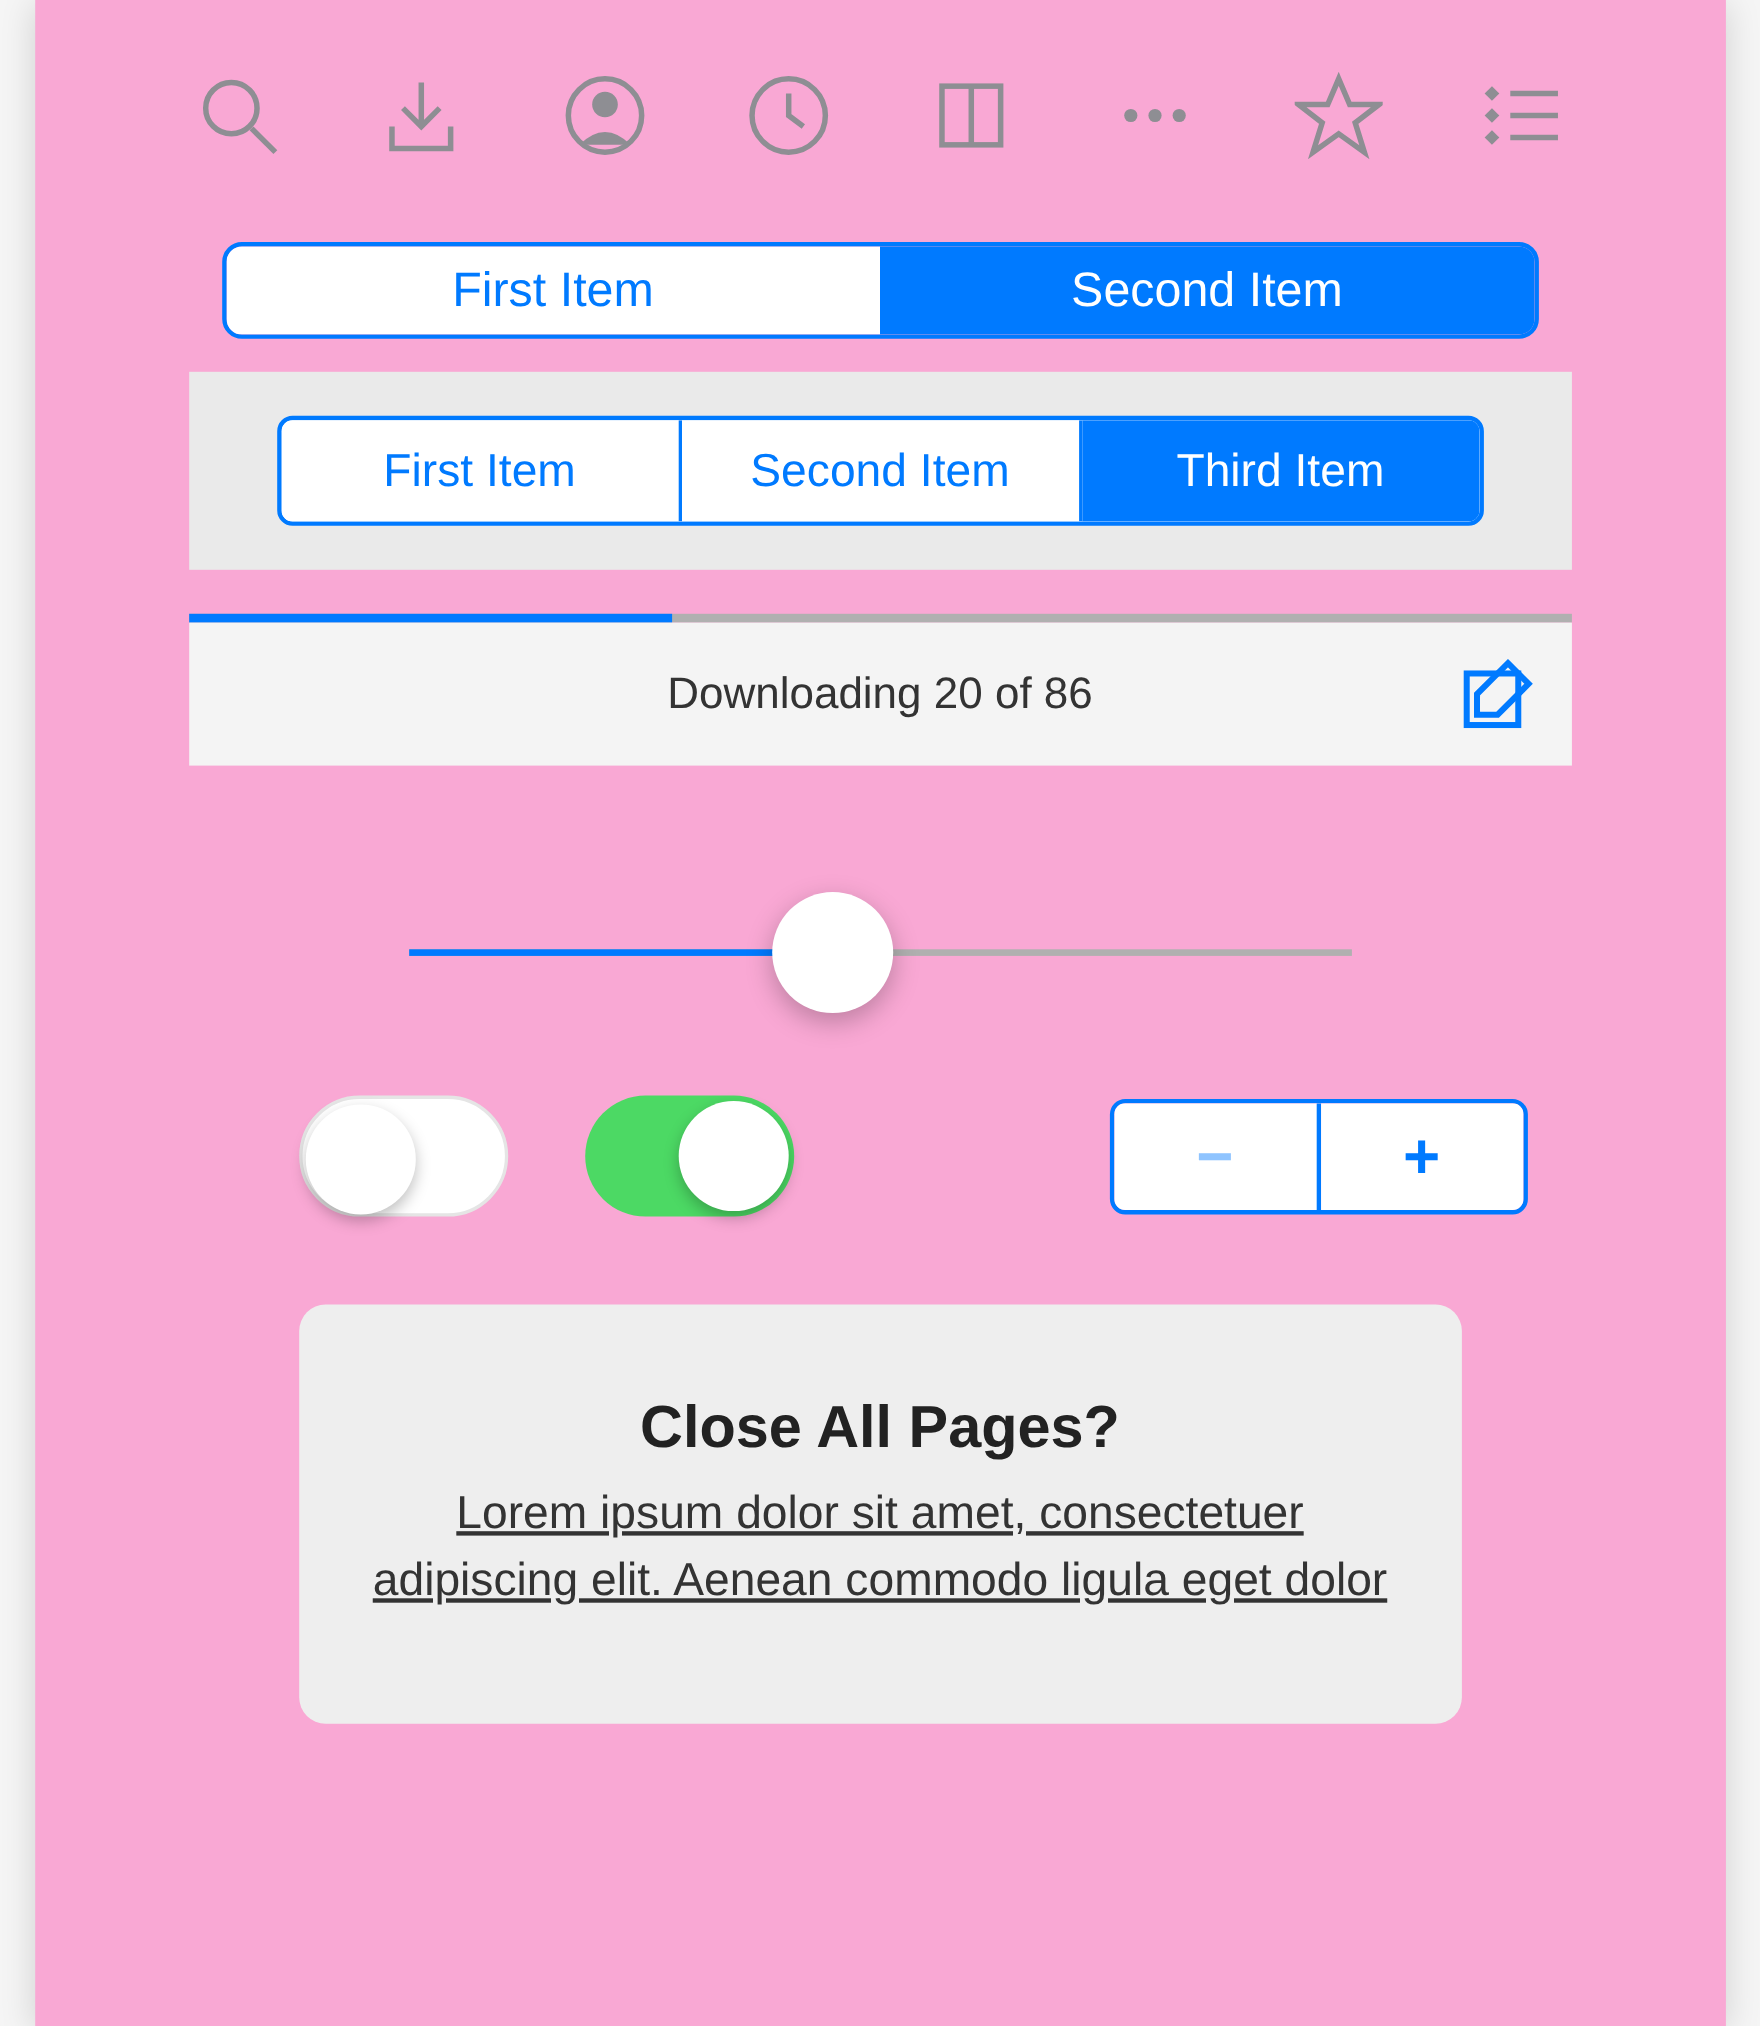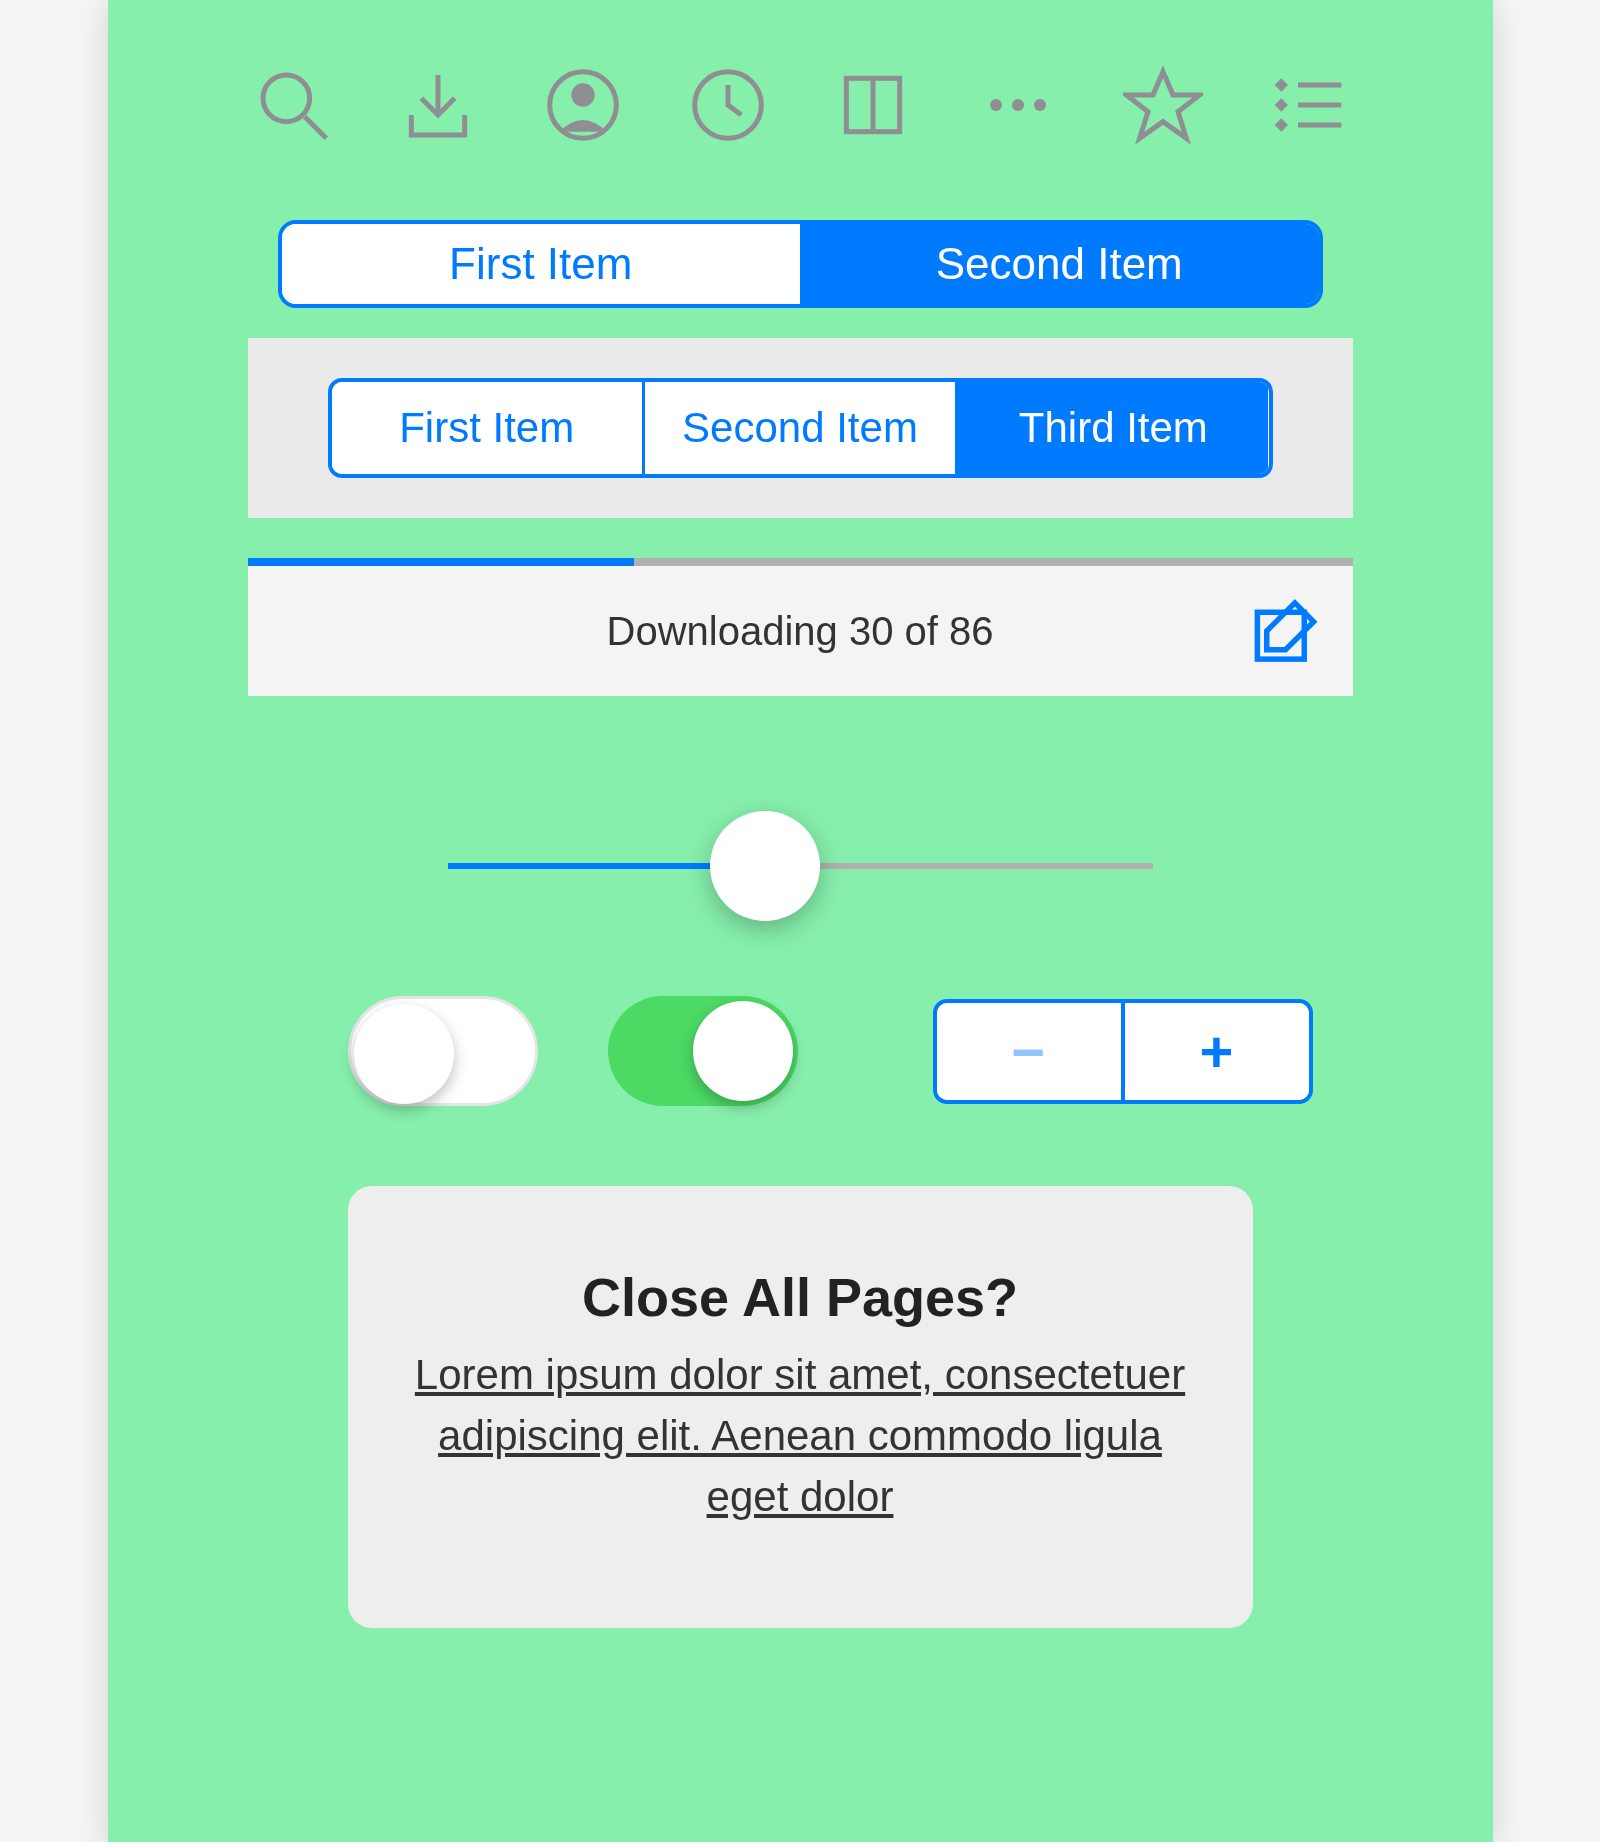--- a/index.html
+++ b/index.html
@@ -4,22 +4,22 @@
 <style>
   * { box-sizing: border-box; margin: 0; padding: 0; }
   html, body { width: 1600px; height: 1842px; }
   body {
     font-family: -apple-system, "Helvetica Neue", Arial, sans-serif;
     background: #f5f5f5;
     display: flex;
     justify-content: center;
   }
   .device {
-    width: 1385px;
-    background: #86efac;
+    width: 1537px;
+    background: #f9a8d4;
     box-shadow: 0 4px 30px rgba(0,0,0,0.15);
     padding: 40px 0 0 0;
   }
   
   .toolbar {
     display: flex;
     justify-content: space-between;
     align-items: center;
     padding: 20px 140px 40px 140px;
   }
@@ -218,21 +218,21 @@
       <div class="seg inactive">Second Item</div>
       <div class="seg active">Third Item</div>
     </div>
   </div>
 
   <div class="progress-wrap">
     <div class="progress-bar">
       <div class="progress-fill"></div>
     </div>
     <div class="download-row">
-      <span>Downloading 30 of 86</span>
+      <span>Downloading 20 of 86</span>
       <div class="compose-icon">
         <svg viewBox="0 0 48 48">
             <rect x="6" y="12" width="30" height="30"></rect>
             <path d="M30 6 L42 18 L24 36 L12 36 L12 24 Z"></path>
           </svg>
       </div>
     </div>
   </div>
 
   <div class="slider-wrap">

